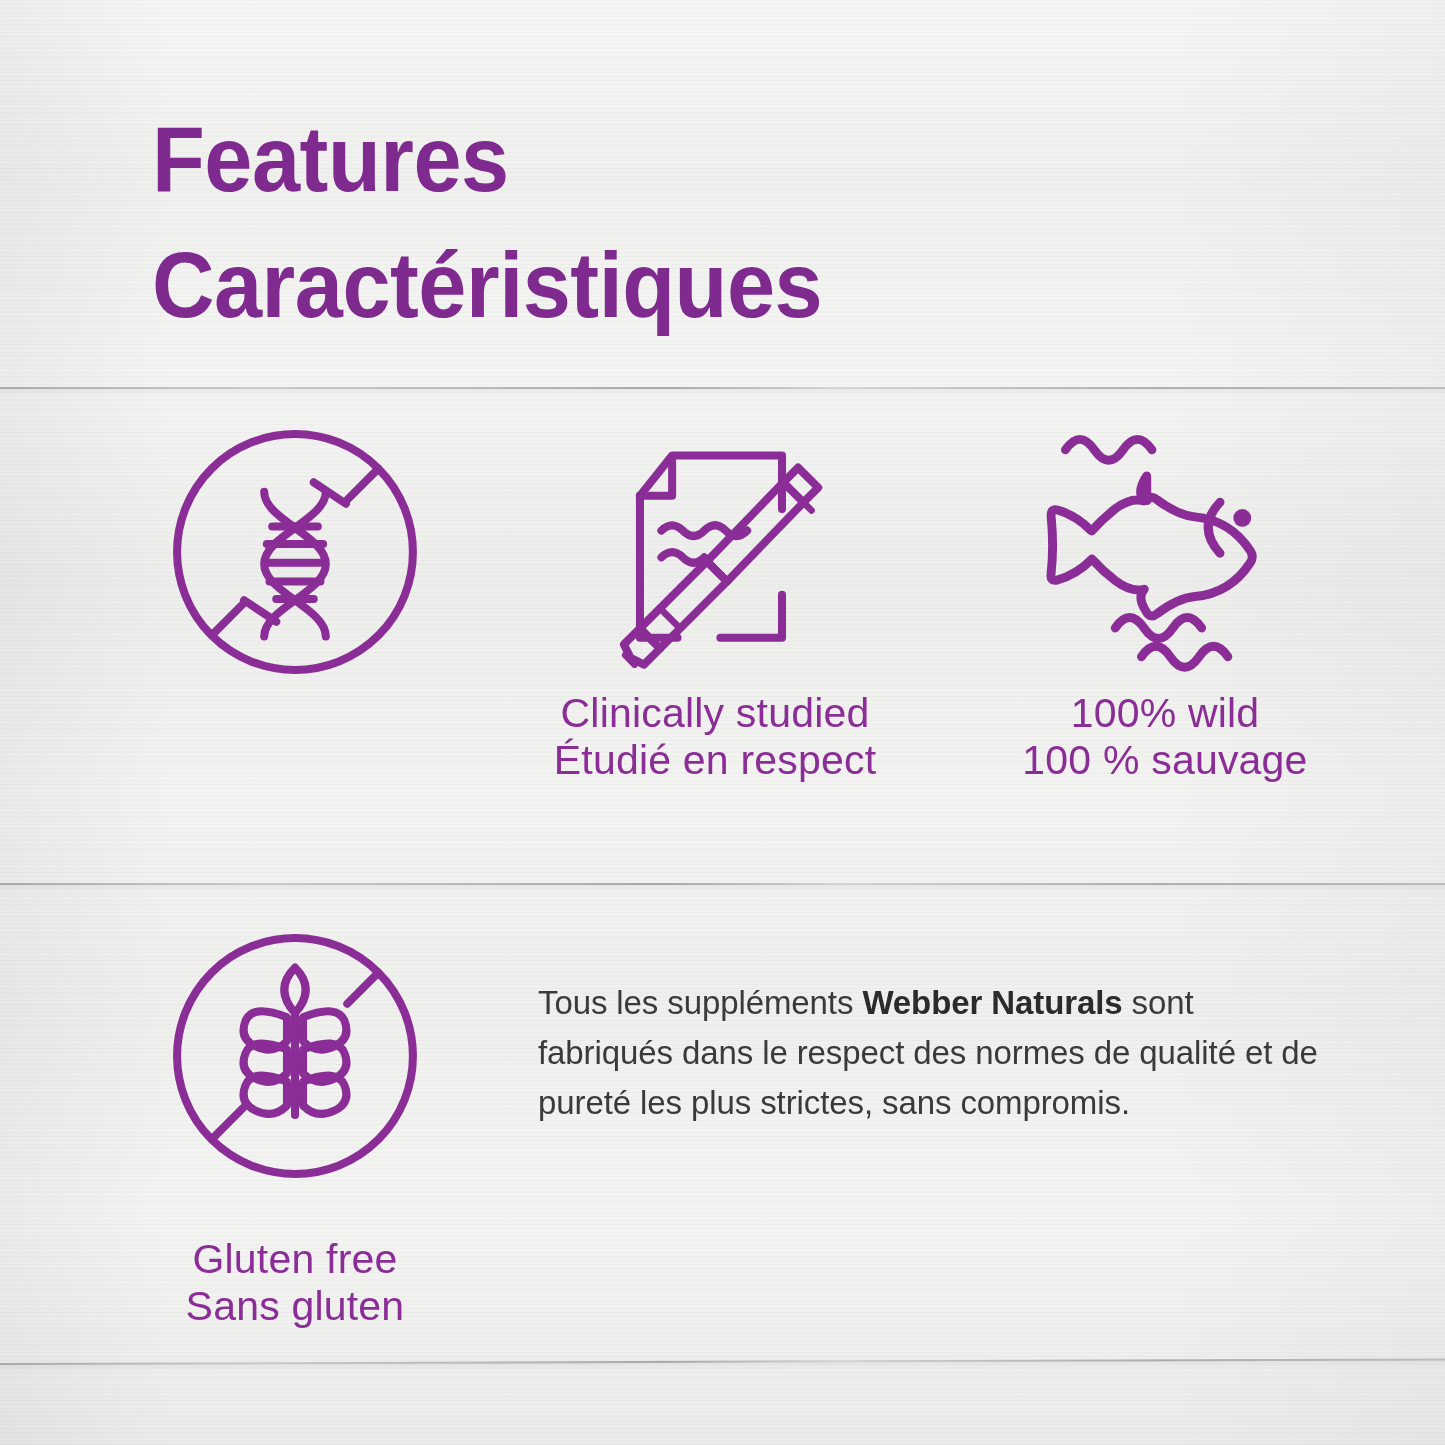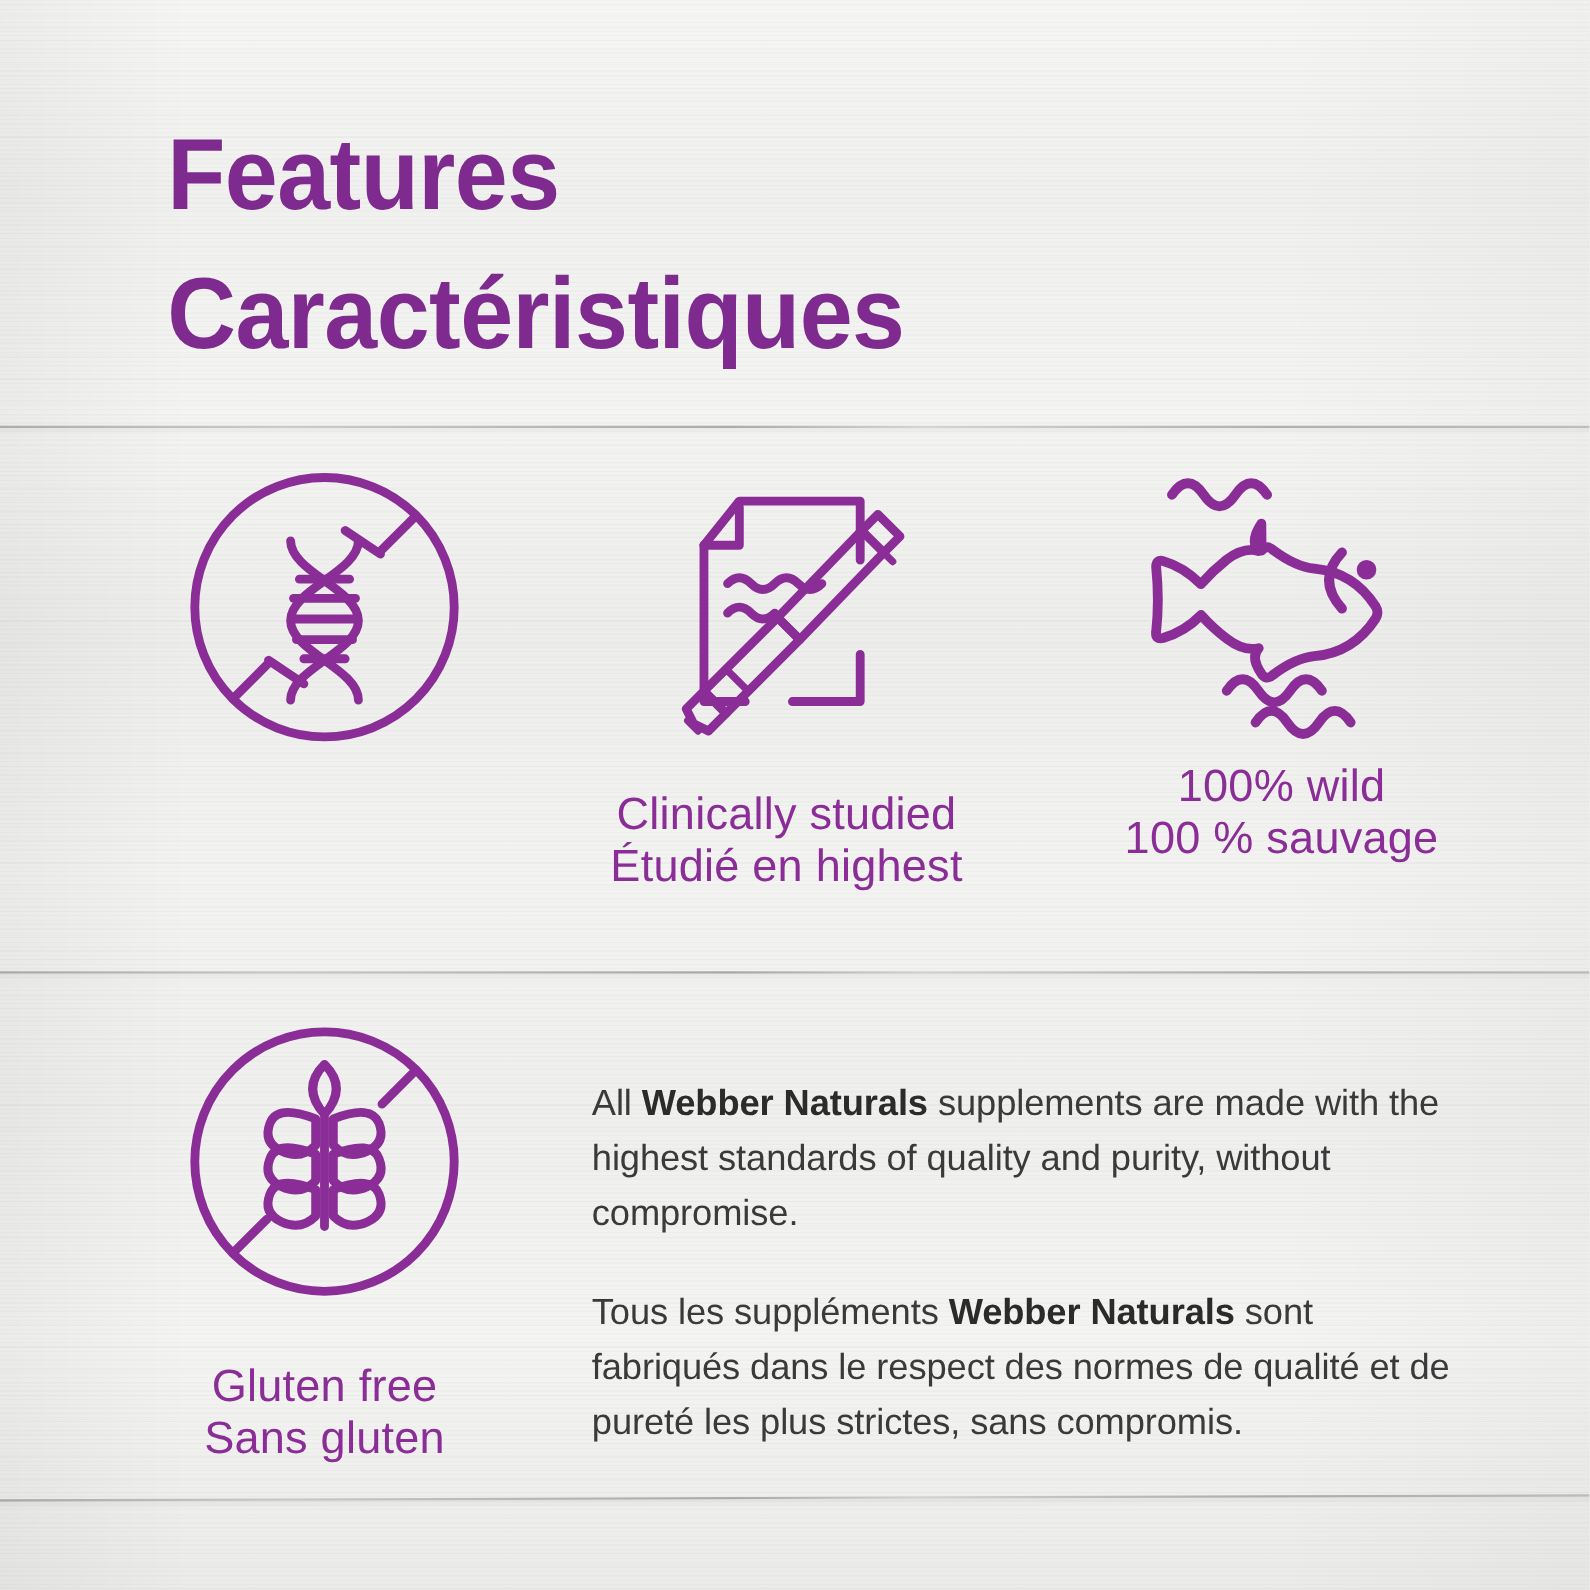--- a/index.html
+++ b/index.html
@@ -71,21 +71,21 @@
     color:#8b2d96;
     font-family:"Liberation Sans",sans-serif;
     font-size:41px;
     line-height:47px;
     letter-spacing:.2px;
     white-space:nowrap;
   }
   #feat-nongmo{left:100px;top:418px;width:390px;}
   #feat-nongmo .caps{margin-top:26px;}
   #feat-clinical{left:480px;top:418px;width:470px;}
-  #feat-clinical .caps{margin-top:26px;}
+  #feat-clinical .caps{}
   #feat-wild{left:950px;top:418px;width:430px;}
   #feat-wild .caps{}
 
   #feat-gluten{left:100px;top:922px;width:390px;}
   #feat-gluten .caps{margin-top:42px;}
 
   
   #copy{
     position:absolute;left:538px;top:978px;width:782px;
     color:#3a3a3a;
@@ -163,21 +163,21 @@
         <path d="M47 53.5 L22 78.5 L29.5 86 L54.5 61 Z"></path>
 
         <path d="M29.5 71 L37 78.5" stroke-width="2.5"></path>
 
         <path d="M22 78.5 L16 84.5 L18.5 89.5 L23.5 92 L29.5 86 Z"></path>
         <path d="M16.5 88.5 L20 92" stroke-width="2.5"></path>
       </svg>
     </span>
     <div class="caps">
       <div class="cap">Clinically studied</div>
-      <div class="cap">Étudié en highest</div>
+      <div class="cap">Étudié en respect</div>
     </div>
   </div>
 
   <div class="feat" id="feat-wild">
     <span class="icon">
       <svg width="262" height="268" viewBox="0 0 100 100" fill="none" stroke="#8b2d96" stroke-width="3.4" stroke-linecap="round" stroke-linejoin="round">
 
         <path d="M12 11 q5.5 -8 11 0 t11 0 t11 0"></path>
 
         <path d="M43 21 q-4 6 -1 9.5 q-5 -1.5 -11 3 q-5 4 -9 8.5
@@ -224,17 +224,16 @@
         <path d="M53 59.5 q13 -5 15.5 1.5 q2.5 6.5 -4 9.5 q-6.5 3 -11.5 -2 Z"></path>
       </svg>
     </span>
     <div class="caps">
       <div class="cap">Gluten free</div>
       <div class="cap">Sans gluten</div>
     </div>
   </div>
 
   <div id="copy">
-    <p><span>All </span><b>Webber Naturals</b><span> supplements are made with the highest standards of quality and purity, without compromise.</span></p>
     <p><span>Tous les suppléments </span><b>Webber Naturals</b><span> sont fabriqués dans le respect des normes de qualité et de pureté les plus strictes, sans compromis.</span></p>
   </div>
 
 </div>
 
 </body></html>

